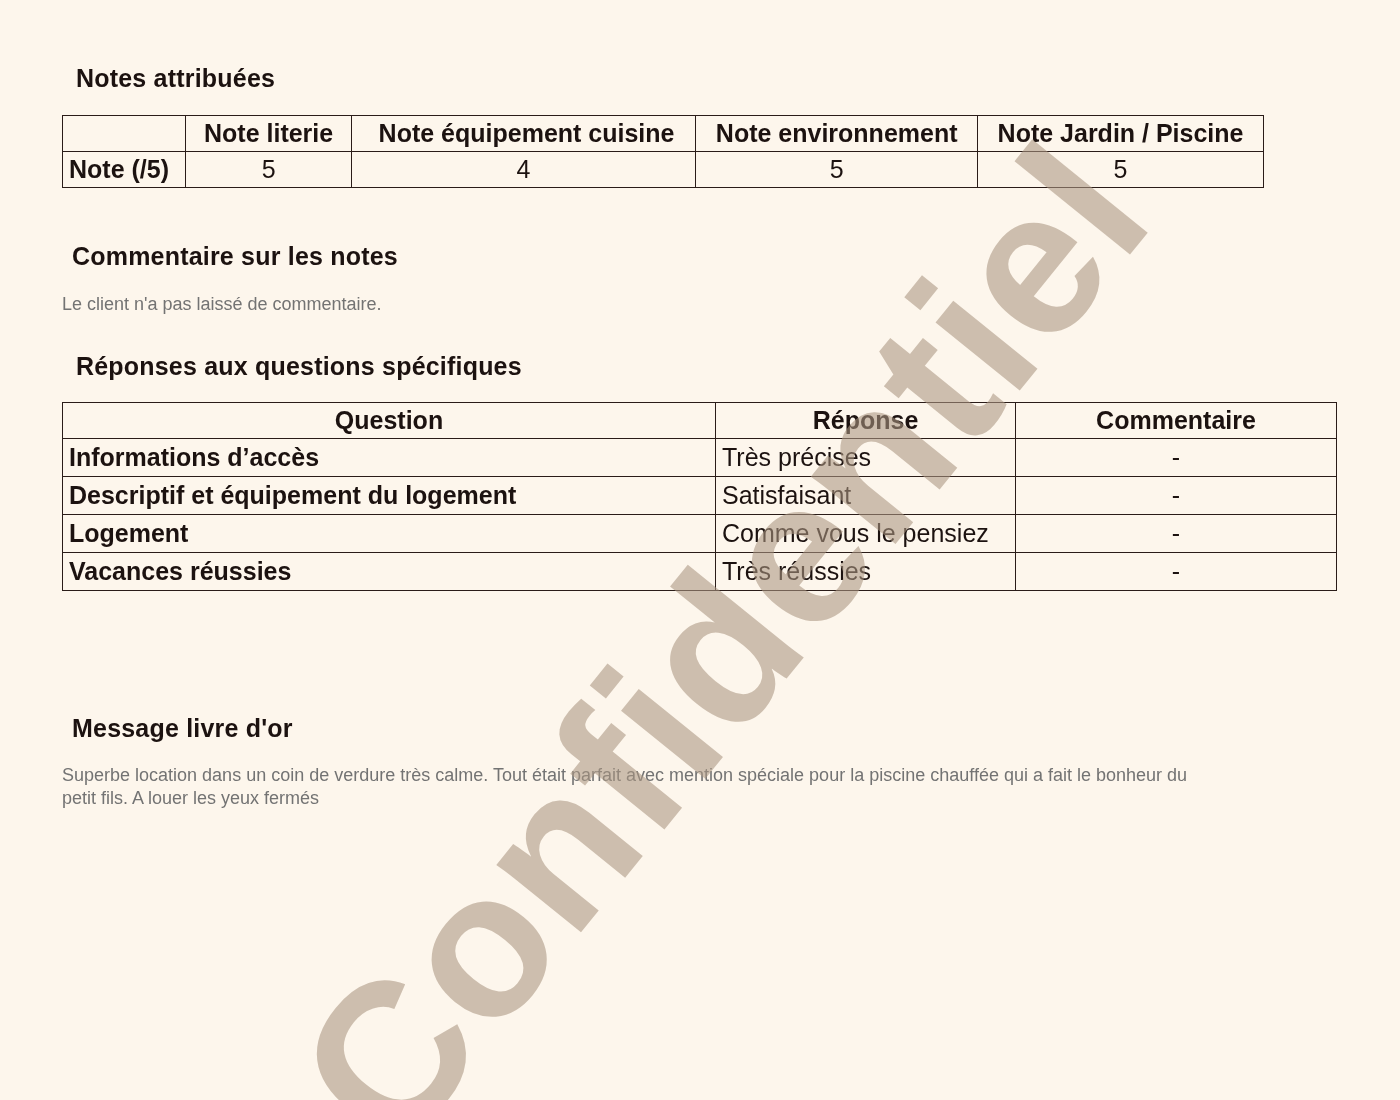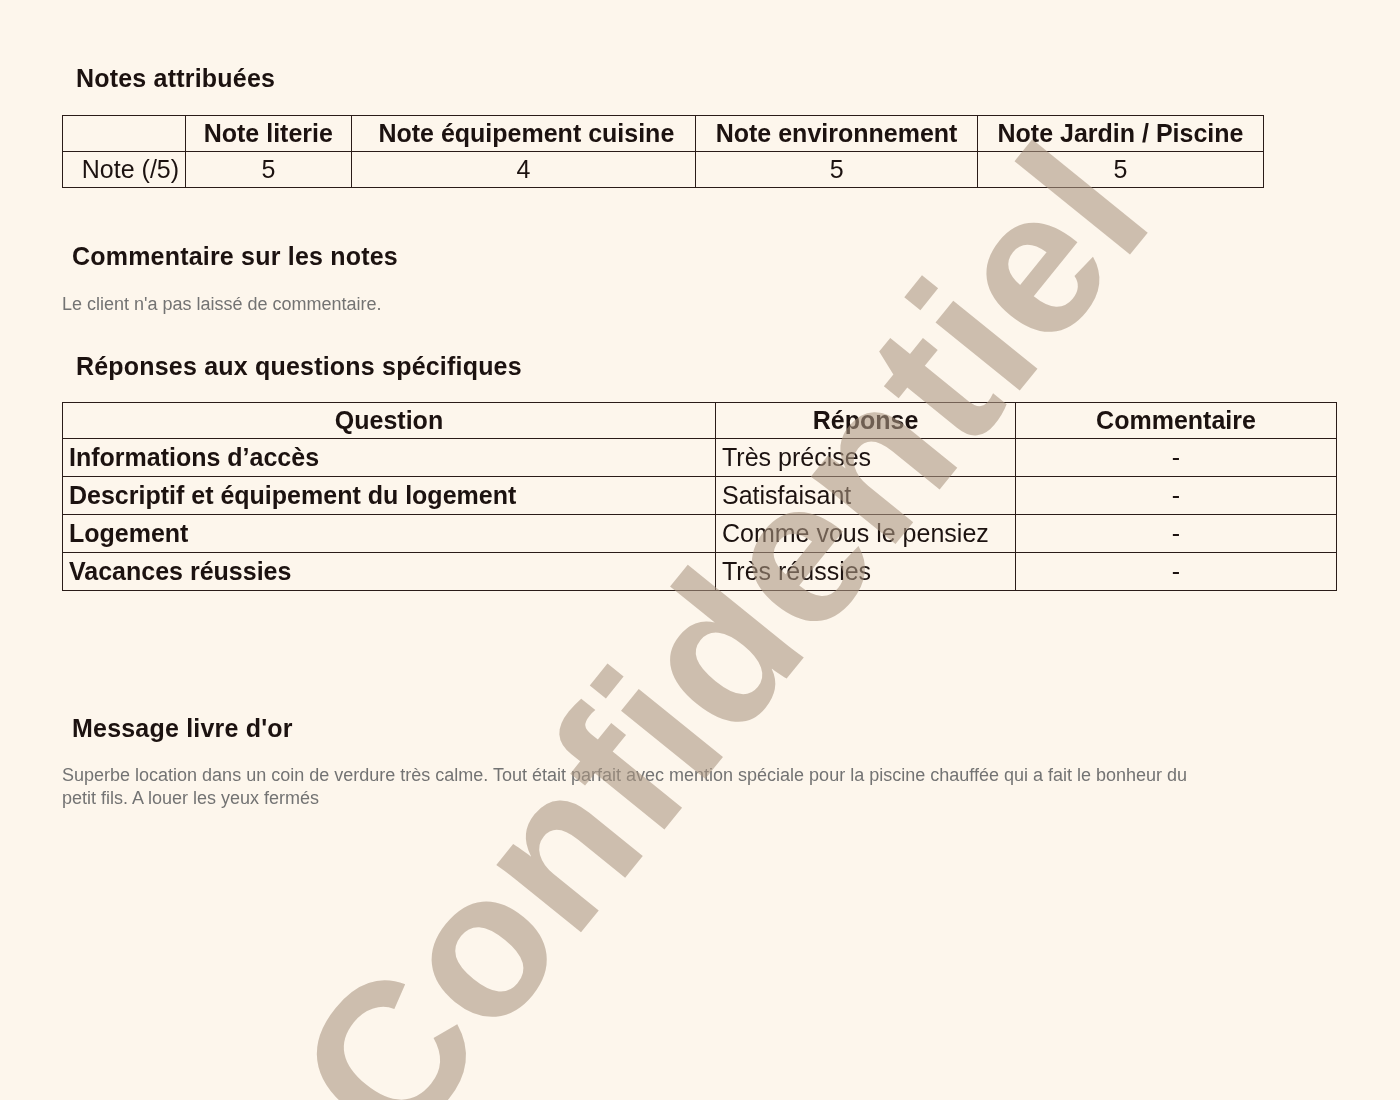--- a/index.html
+++ b/index.html
@@ -37,21 +37,21 @@
       border: 1.5px solid #2a1c18;
       padding: 0 6px;
       height: 35px;
       line-height: 35px;
       white-space: nowrap;
     }
     th { font-weight: bold; text-align: center; }
 
     #ratings-table { left: 62px; top: 115px; }
     #ratings-table td, #ratings-table th { height: 35px; }
-    #ratings-table .rowhead { font-weight: normal; text-align: right; }
+    #ratings-table .rowhead { font-weight: bold; text-align: left; }
     #ratings-table .val { text-align: center; }
 
     #qa-table { left: 62px; top: 402px; width: 1275px; }
     #qa-table .q { font-weight: bold; text-align: left; }
     #qa-table .a { text-align: left; }
     #qa-table .c { text-align: center; white-space: normal; line-height: 37px; }
     #qa-table tr.tall td { height: 71px; }
 
     p.note {
       position: absolute;

